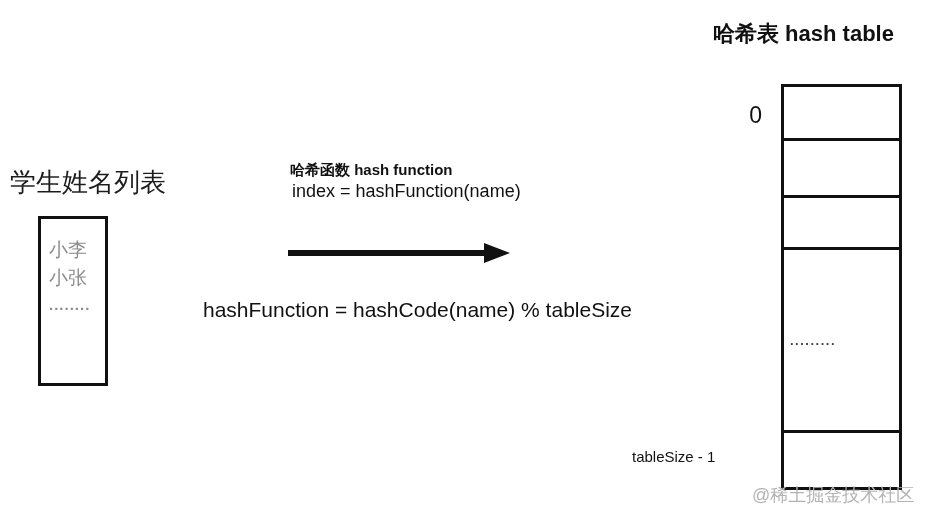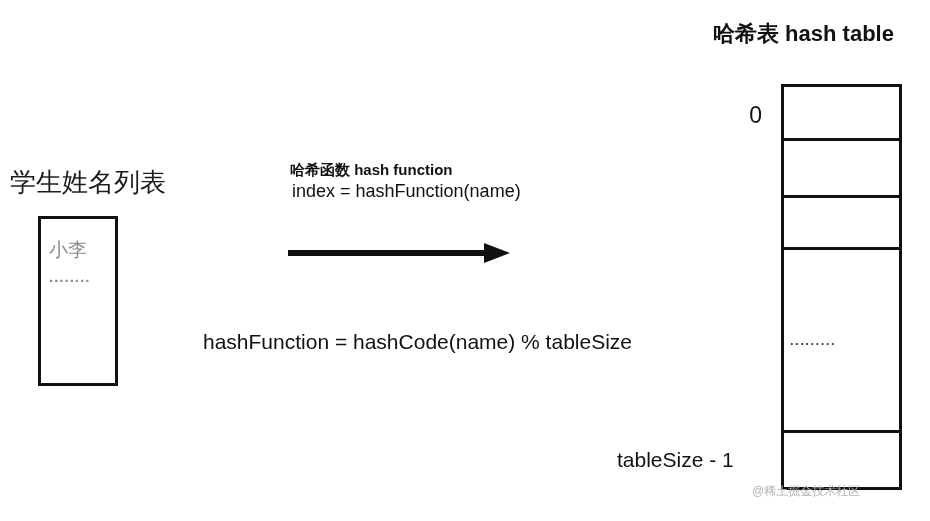--- a/index.html
+++ b/index.html
@@ -22,21 +22,21 @@
   .left-title {
     left: 10px;
     top: 165px;
     font-size: 26px;
     color: #1c1c1c;
     white-space: nowrap;
   }
   .student-box {
     left: 38px;
     top: 216px;
-    width: 80px;
+    width: 70px;
     height: 170px;
     border: 3px solid #111111;
     box-sizing: border-box;
     background: #ffffff;
     padding: 17px 0 0 8px;
   }
   .student-item {
     font-size: 19px;
     line-height: 28px;
     color: #8a8a8a;
@@ -66,42 +66,41 @@
   }
   .arrow-svg {
     left: 288px;
     top: 240px;
   }
   .formula-hash {
     left: 203px;
     top: 298px;
     font-size: 21px;
     white-space: nowrap;
-    margin-top: 32px;
   }
 
   
   .table-title {
     left: 713px;
     top: 19px;
     font-size: 22px;
     font-weight: bold;
     white-space: nowrap;
   }
   .index-zero {
     left: 702px;
     top: 102px;
     width: 60px;
     text-align: right;
     font-size: 23px;
   }
   .index-last {
-    left: 617px;
+    left: 632px;
     top: 448px;
-    font-size: 21px;
+    font-size: 15px;
     white-space: nowrap;
   }
   .hash-table {
     left: 781px;
     top: 84px;
     width: 121px;
     height: 406px;
     border: 3px solid #111111;
     box-sizing: border-box;
     background: #ffffff;
@@ -123,35 +122,36 @@
     font-size: 13px;
     font-weight: bold;
     letter-spacing: 1.5px;
     line-height: 1;
   }
 
   
   .watermark {
     left: 752px;
     top: 483px;
-    font-size: 12px;
+    font-size: 18px;
     color: #b3b3b3;
     white-space: nowrap;
     z-index: 5;
   }
 </style>
 </head>
 <body>
 
 <div class="canvas">
 
   <div class="abs left-title">学生姓名列表</div>
 
   <div class="abs student-box">
     <div class="student-item">小李</div>
+    <div class="student-item">小张</div>
     <div class="student-item dots">........</div>
   </div>
 
   <div class="abs hash-fn-title">哈希函数 hash function</div>
   <div class="abs formula-index">index = hashFunction(name)</div>
 
   <svg class="abs arrow-svg" width="222" height="26" viewBox="0 0 222 26" xmlns="http://www.w3.org/2000/svg">
     <line x1="0" y1="13" x2="198" y2="13" stroke="#111111" stroke-width="6"></line>
     <polygon points="196,3 222,13 196,23" fill="#111111"></polygon>
   </svg>

